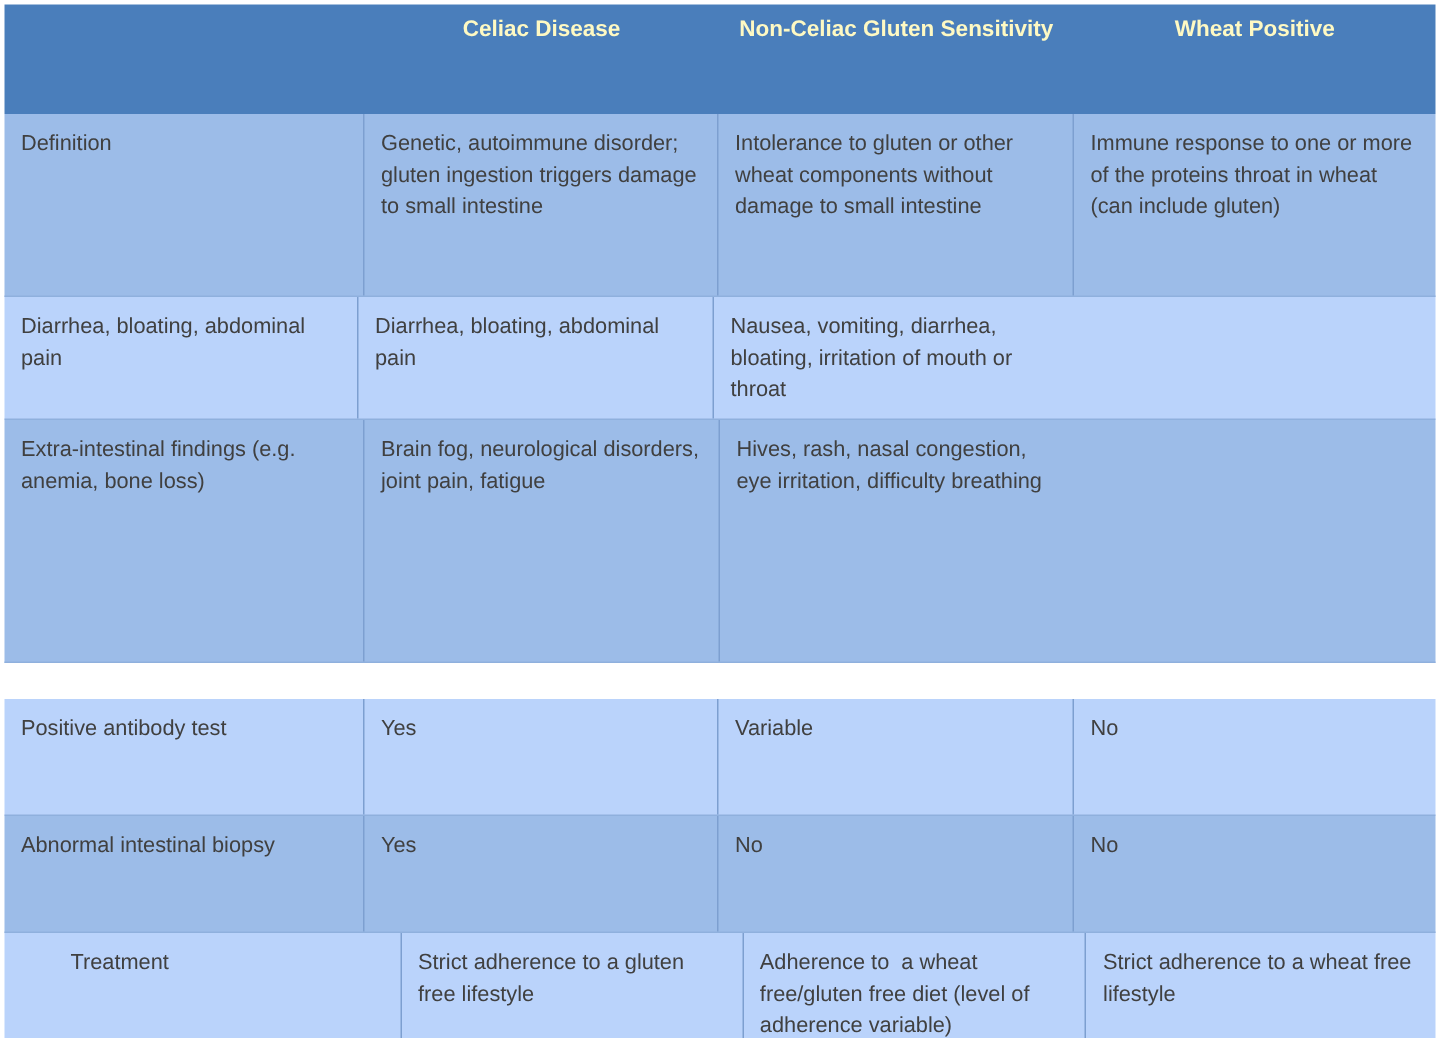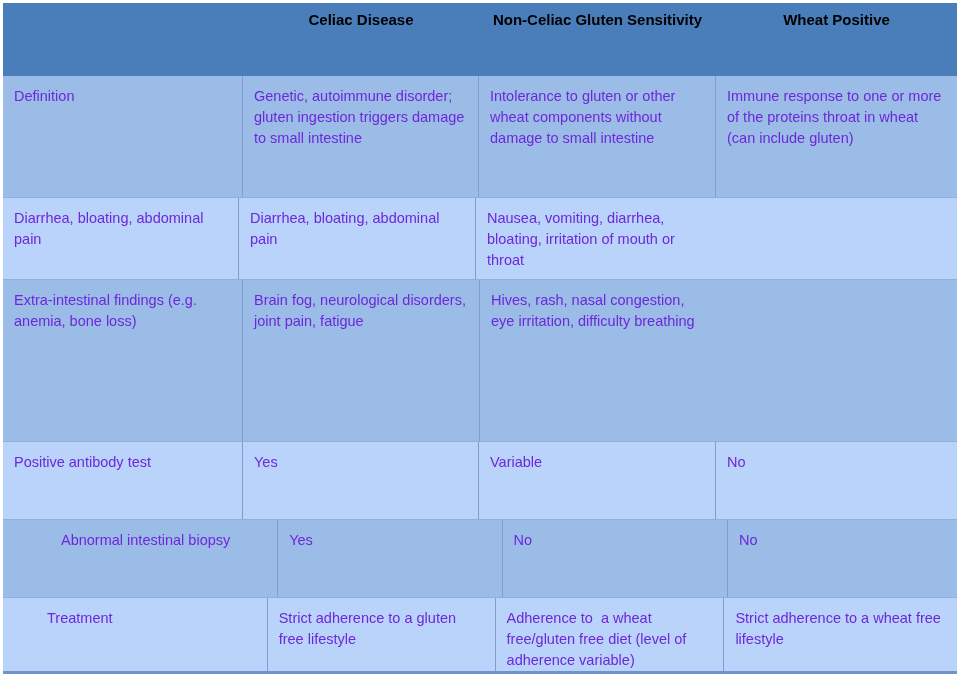--- a/index.html
+++ b/index.html
@@ -28,21 +28,21 @@
     box-sizing: border-box;
     background: #4a7ebb;
     border-top: 3px solid #ffffff;
     border-left: 3px solid #ffffff;
     border-right: 3px solid #ffffff;
   }
 
   .header-cell {
     box-sizing: border-box;
     padding: 6px 10px 4px 10px;
-    color: #000000;
+    color: #fef9c3;
     font-weight: bold;
     font-size: 15px;
     line-height: 21px;
     text-align: center;
   }
 
   .body-wrap {
     width: 960px;
     box-sizing: border-box;
     border-left: 3px solid #ffffff;
@@ -62,21 +62,21 @@
   }
 
   .shade-light { background: #bad3fb; }
   .shade-dark  { background: #9cbce8; }
 
   .cell {
     box-sizing: border-box;
     padding: 10px 12px 10px 11px;
     font-size: 14.5px;
     line-height: 21px;
-    color: #6d28d9;
+    color: #404040;
     border-right: 1px solid #7d9fd0;
     white-space: pre-wrap;
     overflow: hidden;
   }
   .cell:last-child { border-right: none; }
 
   
   .col-0 { width: 240px; }
   .col-1 { width: 236px; }
   .col-2 { width: 237px; }
@@ -84,22 +84,22 @@
 
   
   .h-col-0 { width: 240px; }
   .h-col-1 { width: 236px; }
   .h-col-2 { width: 237px; }
   .h-col-3 { width: 241px; }
 
   .r-definition { height: 122px; }
   .r-gi         { height: 82px;  }
   .r-extra      { height: 162px; }
-  .r-antibody   { height: 78px;  }
-  .r-biopsy     { height: 78px; padding-left: 47px;  }
+  .r-antibody   { height: 78px; margin-top: 24px;  }
+  .r-biopsy     { height: 78px;  }
   .r-treatment  { height: 76px; padding-left: 33px;  }
 </style>
 </head>
 <body>
 
 <div id="comparison-table">
 
   <div class="table-header-row">
     <div class="header-cell h-col-0"></div>
     <div class="header-cell h-col-1">Celiac Disease</div>

